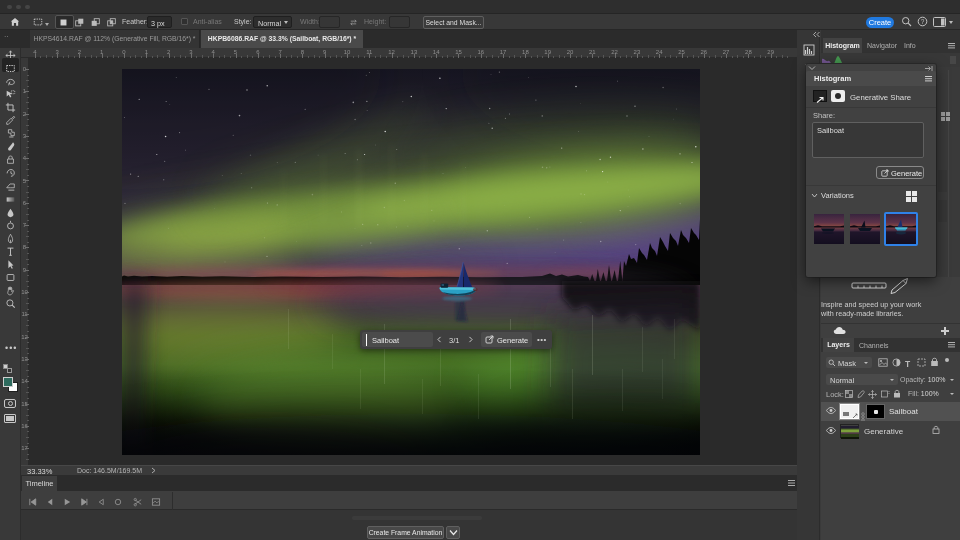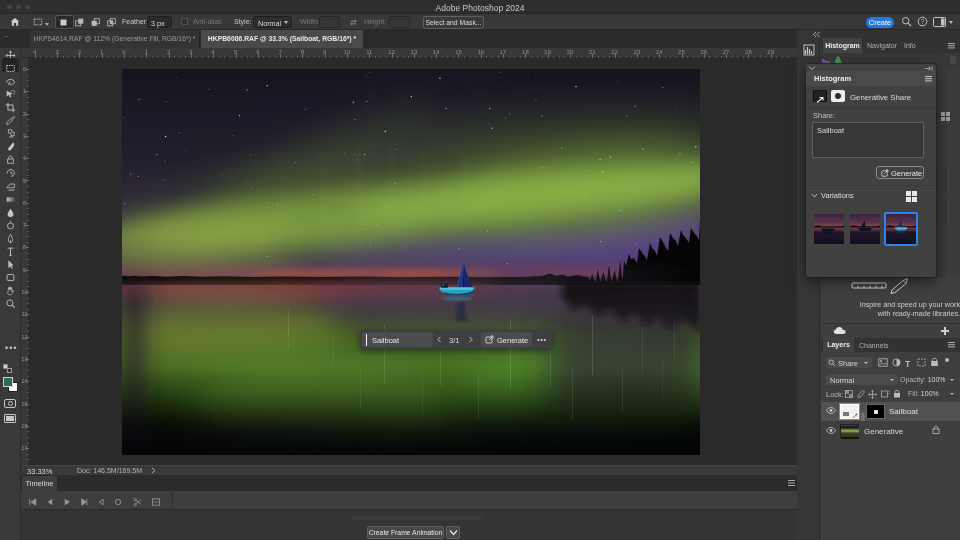--- a/index.html
+++ b/index.html
@@ -7,21 +7,20 @@
 #app{position:relative;width:960px;height:540px;background:#323232;overflow:hidden}
 .abs{position:absolute}
 .rn{position:absolute;font-size:6px;color:#8e8e8e;line-height:6px}
 </style></head><body>
 <div id="app">
 
 <div class="abs" style="left:0;top:0;width:960px;height:14px;background:#2e2e2e;border-bottom:1px solid #252525"></div>
     <div class="abs" style="left:7px;top:4.5px;width:4.5px;height:4.5px;border-radius:50%;background:#454545"></div>
     <div class="abs" style="left:16px;top:4.5px;width:4.5px;height:4.5px;border-radius:50%;background:#454545"></div>
     <div class="abs" style="left:25px;top:4.5px;width:4.5px;height:4.5px;border-radius:50%;background:#454545"></div>
-    <div class="abs" style="left:0;top:2.5px;width:960px;text-align:center;font-size:8.5px;color:#c9c9c9">Adobe Photoshop 2024</div>
 <div class="abs" style="left:0;top:14px;width:960px;height:16px;background:#383838;border-bottom:1px solid #272727"></div>
     <svg class="abs" style="left:10px;top:17px" width="10" height="10" viewBox="0 0 12 12">
       <path d="M6,1.2 L11,5.5 L9.8,5.5 L9.8,10.5 L7.3,10.5 L7.3,7.2 L4.7,7.2 L4.7,10.5 L2.2,10.5 L2.2,5.5 L1,5.5 Z" fill="#cfcfcf"></path>
     </svg>
     <svg class="abs" style="left:33px;top:17px" width="10" height="10" viewBox="0 0 12 12">
       <rect x="1.5" y="2.5" width="9" height="7" fill="none" stroke="#dedede" stroke-width="1" stroke-dasharray="1.6,1.2"></rect>
     </svg>
     <div class="abs" style="left:45px;top:23px;border-left:2.6px solid transparent;border-right:2.6px solid transparent;border-top:3.2px solid #aaa"></div>
     <div class="abs" style="left:55px;top:15px;width:19px;height:14px;background:#2a2a2a;border:1px solid #555;border-radius:2px"></div>
     <svg class="abs" style="left:58px;top:17px" width="11" height="11" viewBox="0 0 13 13">
@@ -773,40 +772,40 @@
     </div>
     <div class="abs" style="left:938px;top:170px;width:9px;height:22px;background:#363636"></div>
     <div class="abs" style="left:938px;top:200px;width:9px;height:22px;background:#363636"></div>
 <div class="abs" style="left:821px;top:277px;width:139px;height:61px;background:#3f3f3f"></div>
     <svg class="abs" style="left:851px;top:277px" width="62" height="18" viewBox="0 0 62 18">
 <rect x="1" y="6" width="34" height="5" rx="1" stroke="#e3e3e3" stroke-width=".9" fill="none"></rect>
 <path d="M7,11 L7,8.5 M13,11 L13,8.5 M19,11 L19,8.5 M25,11 L25,8.5 M31,11 L31,8.5" stroke="#e3e3e3" stroke-width=".8"></path>
 <path d="M41,13 L52,3.5 L56.5,1.5 L55,6.5 L44,15.5 L40,16.5 Z" stroke="#e3e3e3" stroke-width=".9" fill="none"></path>
 <path d="M52,3.5 L55,6.5" stroke="#e3e3e3" stroke-width=".8"></path>
 </svg>
-    <div class="abs" style="left:821px;top:300px;width:139px;font-size:7.2px;color:#cfcfcf;text-align:right;line-height:9px">Inspire and speed up your work<br>with ready-made libraries.</div>
+    <div class="abs" style="left:821px;top:300px;width:139px;font-size:7.2px;color:#cfcfcf;text-align:left;line-height:9px">Inspire and speed up your work<br>with ready-made libraries.</div>
     <div class="abs" style="left:821px;top:323px;width:139px;height:1px;background:#333"></div>
     <svg class="abs" style="left:833px;top:326px" width="14" height="9" viewBox="0 0 14 9">
       <path d="M3.5,8 C1.8,8 .8,6.8 .8,5.6 C.8,4.4 1.7,3.5 2.9,3.4 C3.3,2 4.6,1 6.2,1 C8,1 9.4,2.2 9.7,3.8 C11.3,3.8 12.6,4.7 12.6,6 C12.6,7.2 11.6,8 10.2,8 Z" fill="#e0e0e0"></path>
     </svg>
     <div class="abs" style="left:941px;top:327px;width:8px;height:8px">
       <div class="abs" style="left:3.4px;top:0;width:1.2px;height:8px;background:#ccc"></div>
       <div class="abs" style="left:0;top:3.4px;width:8px;height:1.2px;background:#ccc"></div>
     </div>
 <div class="abs" style="left:821px;top:338px;width:139px;height:14px;background:#323232"></div>
     <div class="abs" style="left:823px;top:338px;width:31px;height:14px;background:#424242;color:#ededed;font-size:7px;line-height:14px;text-align:center;font-weight:bold">Layers</div>
     <div class="abs" style="left:859px;top:341.5px;color:#b0b0b0;font-size:7px">Channels</div>
     <div class="abs" style="left:948px;top:342px;width:7px;height:1.2px;background:#b0b0b0;box-shadow:0 2.2px #b0b0b0,0 4.4px #b0b0b0"></div>
     <div class="abs" style="left:821px;top:352px;width:139px;height:188px;background:#3f3f3f"></div>
     <div class="abs" style="left:826px;top:357px;width:46px;height:11px;background:#4a4a4a;border-radius:2px"></div>
     <svg class="abs" style="left:828px;top:359px" width="8" height="8" viewBox="0 0 8 8">
       <circle cx="3.2" cy="3.2" r="2.2" stroke="#ccc" fill="none" stroke-width=".8"></circle>
       <path d="M5,5 L7,7" stroke="#ccc" stroke-width=".9"></path>
     </svg>
-    <div class="abs" style="left:838px;top:359px;font-size:7.5px;color:#d5d5d5">Share</div>
+    <div class="abs" style="left:838px;top:359px;font-size:7.5px;color:#d5d5d5">Mask</div>
     <div class="abs" style="left:864px;top:361.5px;border-left:2.2px solid transparent;border-right:2.2px solid transparent;border-top:2.8px solid #bbb"></div>
     <svg class="abs" style="left:878px;top:358px" width="10" height="9" viewBox="0 0 10 9">
       <rect x=".8" y=".8" width="8.4" height="7.4" stroke="#bbb" fill="none" stroke-width=".8"></rect>
       <circle cx="3" cy="3" r="1" fill="#bbb"></circle>
       <path d="M1.5,7 L4,4.5 L6,6.5 L7.5,5 L8.8,6.2" stroke="#bbb" fill="none" stroke-width=".8"></path>
     </svg>
     <svg class="abs" style="left:892px;top:358px" width="9" height="9" viewBox="0 0 9 9">
       <circle cx="4.5" cy="4.5" r="3.6" stroke="#bbb" fill="none" stroke-width=".8"></circle>
       <path d="M4.5,.9 A3.6,3.6 0 0 1 4.5,8.1 Z" fill="#bbb"></path>
     </svg>

